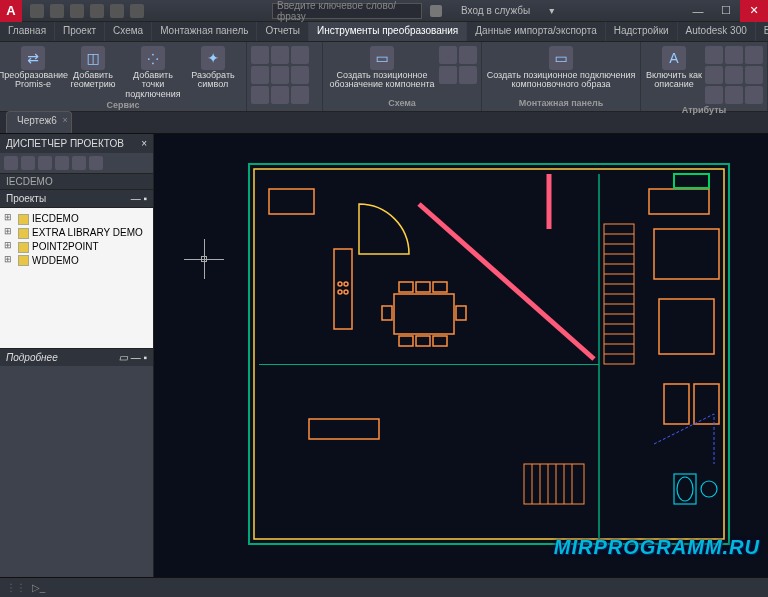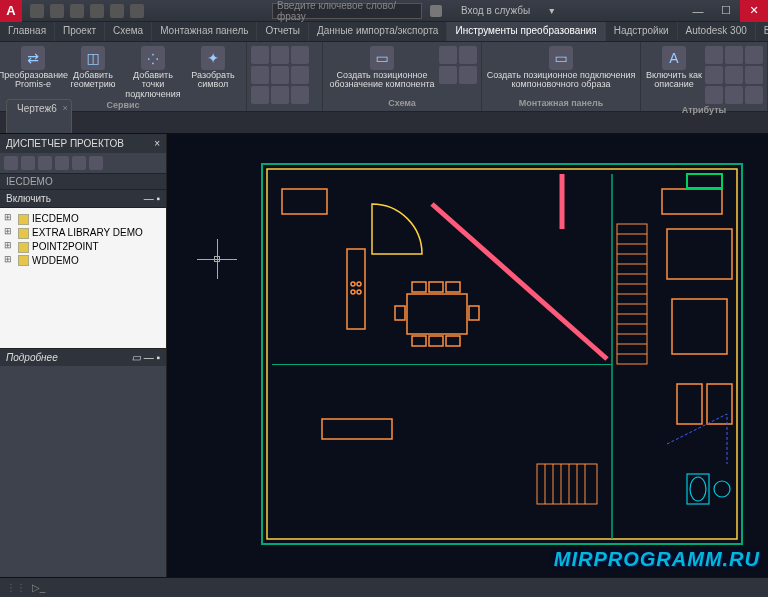--- a/index.html
+++ b/index.html
@@ -25,47 +25,47 @@
 .panel { display: flex; flex-direction: column; border-right: 1px solid #2f333c; padding: 2px 4px; }
 .panel .tools { flex: 1; display: flex; align-items: flex-start; gap: 2px; }
 .panel .bigbtn { display: flex; flex-direction: column; align-items: center; width: 58px; padding-top: 2px; cursor:pointer; }
 .panel .bigbtn .ico { width: 24px; height: 24px; background: #556; border-radius: 3px; margin-bottom: 1px; display:flex;align-items:center;justify-content:center;font-size:14px;color:#9cf;}
 .panel .bigbtn .lbl { font-size: 9px; text-align: center; line-height: 1.05; color: #ddd; }
 .panel .smallgrid { display: grid; grid-template-columns: repeat(3, 18px); gap: 2px; padding-top:2px;}
 .panel .smallgrid span { width: 18px; height: 18px; background: #556; border-radius: 2px; }
 .panel .title { font-size: 9px; text-align: center; color: #999; padding: 1px 0; font-weight: bold; }
 
 .doctab-bar { height: 22px; background: #2a2d35; display: flex; align-items: flex-end; padding-left: 6px; border-bottom: 1px solid #111;}
-.doctab { background: #3e424c; padding: 3px 14px 19px 10px; font-size: 10px; border-radius: 4px 4px 0 0; border: 1px solid #555; border-bottom: none; position:relative;}
+.doctab { background: #3e424c; padding: 3px 14px 7px 10px; font-size: 10px; border-radius: 4px 4px 0 0; border: 1px solid #555; border-bottom: none; position:relative;}
 .doctab .x { position:absolute; right:3px; top:3px; font-size:9px; color:#888;}
 
 .workspace { display: flex; height: 443px; }
 
-.sidebar { width: 167px; background: #3e424c; display: flex; flex-direction: column; border-right: 1px solid #222; }
+.sidebar { width: 154px; background: #3e424c; display: flex; flex-direction: column; border-right: 1px solid #222; }
 .side-title { background: #2f333c; padding: 4px 6px; font-size: 10px; color: #ddd; display:flex; justify-content:space-between;}
 .side-tools { padding: 3px 4px; display: flex; gap: 3px; }
 .side-tools span { width: 14px; height: 14px; background: #556; border-radius: 2px; }
 .side-filter { background: #2f333c; padding: 2px 6px; font-size: 10px; color: #aaa; border-top:1px solid #222;border-bottom:1px solid #222;}
 .side-sect { background: #2f333c; padding: 3px 6px; font-size: 10px; color: #ddd; display:flex; justify-content:space-between; border-bottom:1px solid #222;}
 .tree { background: #f5f5f5; color: #000; flex: 0 0 140px; padding: 4px; font-size: 10px; overflow:auto;}
 .tree .node { padding: 1px 0 1px 14px; position: relative; white-space:nowrap;}
 .tree .node::before { content: "⊞"; position: absolute; left: 0; top: 0; font-size: 9px; color: #666; }
 .tree .ico { display:inline-block;width:11px;height:11px;background:#e6c547;margin-right:3px;vertical-align:middle;border:1px solid #aa8;}
 .side-sect2 { background: #2f333c; padding: 3px 6px; font-size: 10px; color: #ddd; display:flex; justify-content:space-between;border-top:1px solid #222;font-style:italic;}
 .side-spacer{flex:1;background:#3e424c;}
 
 .canvas-wrap { flex: 1; position: relative; background: #0a0d1a; overflow: hidden; }
 .canvas-wrap svg { position: absolute; top: 0; left: 0; }
 .cursor-cross { position: absolute; left: 30px; top: 105px; width: 40px; height: 40px; }
 .cursor-cross::before, .cursor-cross::after { content: ""; position: absolute; background: #aaa; }
 .cursor-cross::before { left: 0; right: 0; top: 50%; height: 1px; }
 .cursor-cross::after { top: 0; bottom: 0; left: 50%; width: 1px; }
 .cursor-cross .box { position: absolute; left: 17px; top: 17px; width: 6px; height: 6px; border: 1px solid #aaa; }
 
-.watermark { position: absolute; right: 8px; bottom: 6px; font-size: 20px; font-weight: 900; font-style: italic; letter-spacing: 1px; color: #00b8d8; text-shadow: 0 0 4px #005, 1px 1px 0 #003a50; }
+.watermark { position: absolute; right: 8px; bottom: 18px; font-size: 20px; font-weight: 900; font-style: italic; letter-spacing: 1px; color: #00b8d8; text-shadow: 0 0 4px #005, 1px 1px 0 #003a50; }
 
 .cmdline { height: 20px; background: #2f333c; display: flex; align-items: center; padding: 0 6px; gap: 6px; border-top:1px solid #111; font-size:10px; color:#888;}
 .cmdline .handle{color:#666;}
 .cmdline .chev{color:#888;}
 .cmdline input { flex:1; background: transparent; border: none; color: #888; font-size: 10px; font-style: italic; outline:none;margin-top:48px;}
 </style>
 </head>
 <body>
 
 <div class="titlebar">
@@ -91,22 +91,22 @@
     <div class="close">✕</div>
   </div>
 </div>
 
 <div class="ribbon-tabs" id="ribbon-tabs">
     <div class="tab">Главная</div>
     <div class="tab">Проект</div>
     <div class="tab">Схема</div>
     <div class="tab">Монтажная панель</div>
     <div class="tab">Отчеты</div>
+    <div class="tab active">Инструменты преобразования</div>
     <div class="tab">Данные импорта/экспорта</div>
-    <div class="tab active">Инструменты преобразования</div>
     <div class="tab">Надстройки</div>
     <div class="tab">Autodesk 300</div>
     <div class="tab">BIM 360</div>
   </div>
 
 <div class="ribbon">
   <div class="panel">
     <div class="tools">
       <div class="bigbtn">
           <div class="ico">⇄</div>
@@ -212,21 +212,21 @@
     <div class="side-tools">
       <span></span>
         <span></span>
         <span></span>
         <span></span>
         <span></span>
         <span></span>
     </div>
     <div class="side-filter">IECDEMO</div>
     <div class="side-sect">
-      <span>Включить</span>
+      <span>Проекты</span>
         <span>— ▪</span>
     </div>
     <div class="tree" id="tree">
         <div class="node"><span class="ico"></span>IECDEMO</div>
         <div class="node"><span class="ico"></span>EXTRA LIBRARY DEMO</div>
         <div class="node"><span class="ico"></span>POINT2POINT</div>
         <div class="node"><span class="ico"></span>WDDEMO</div>
       </div>
     <div class="side-sect2">
       <span>Подробнее</span>

